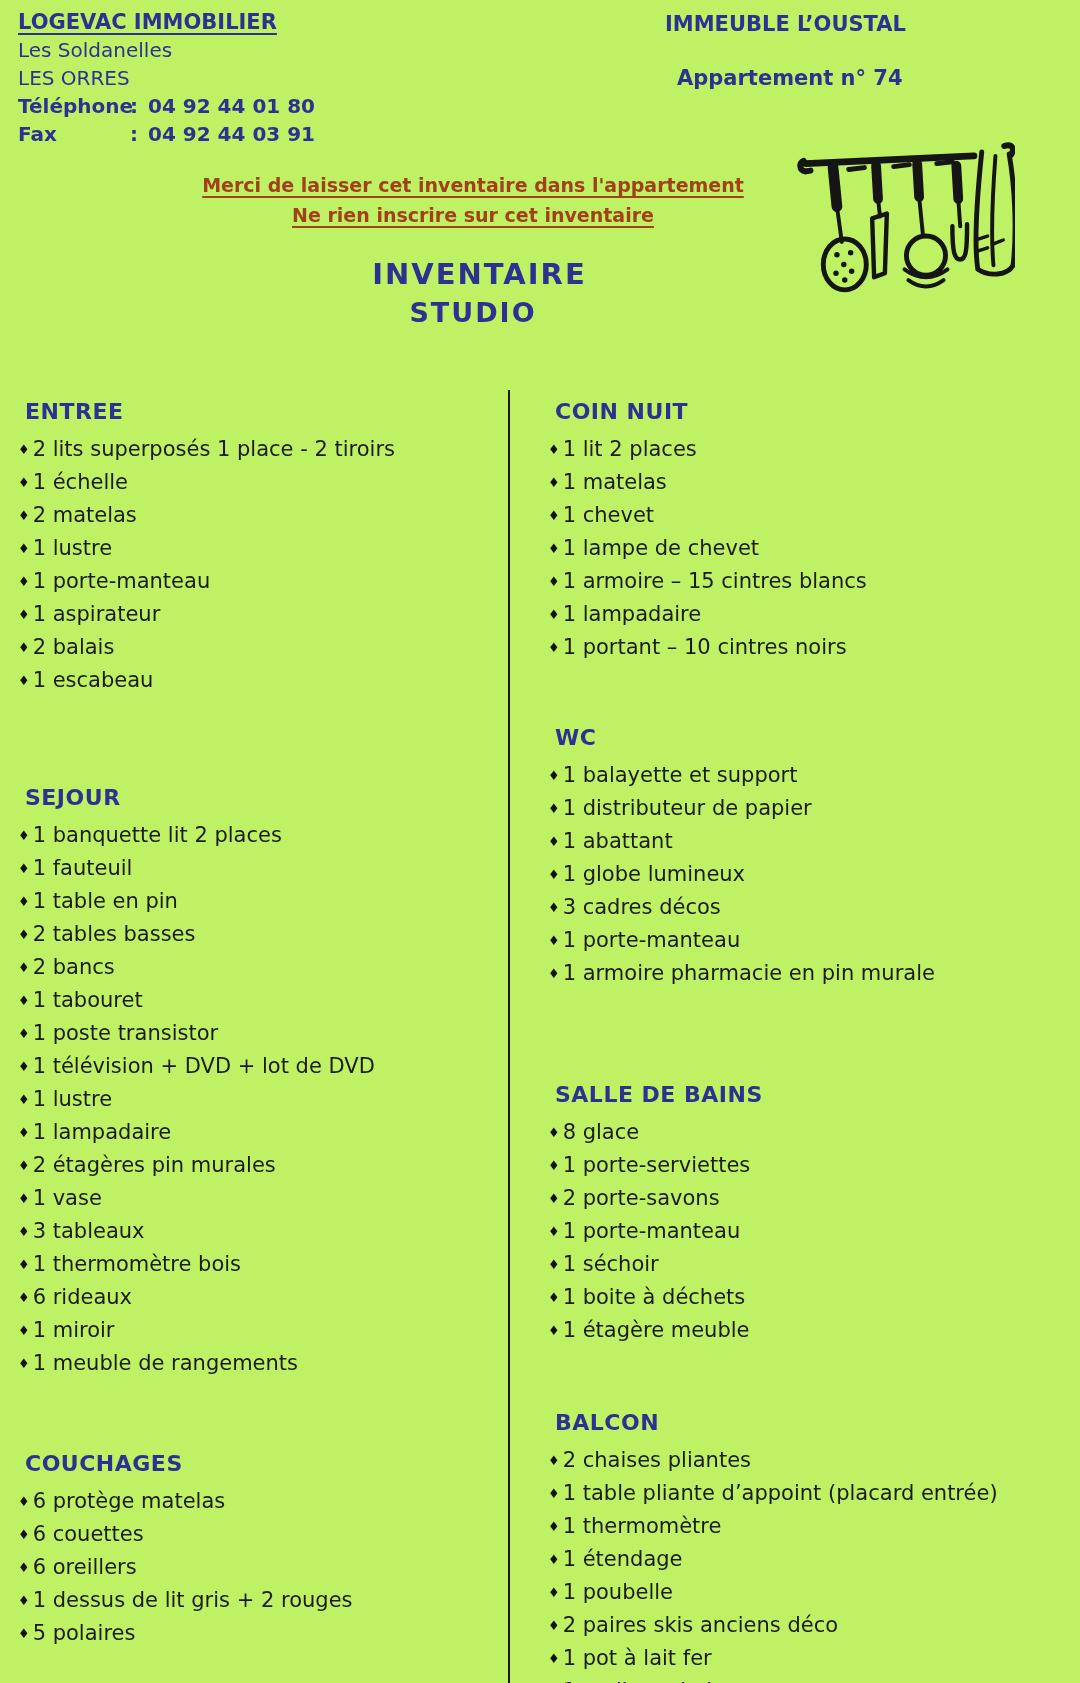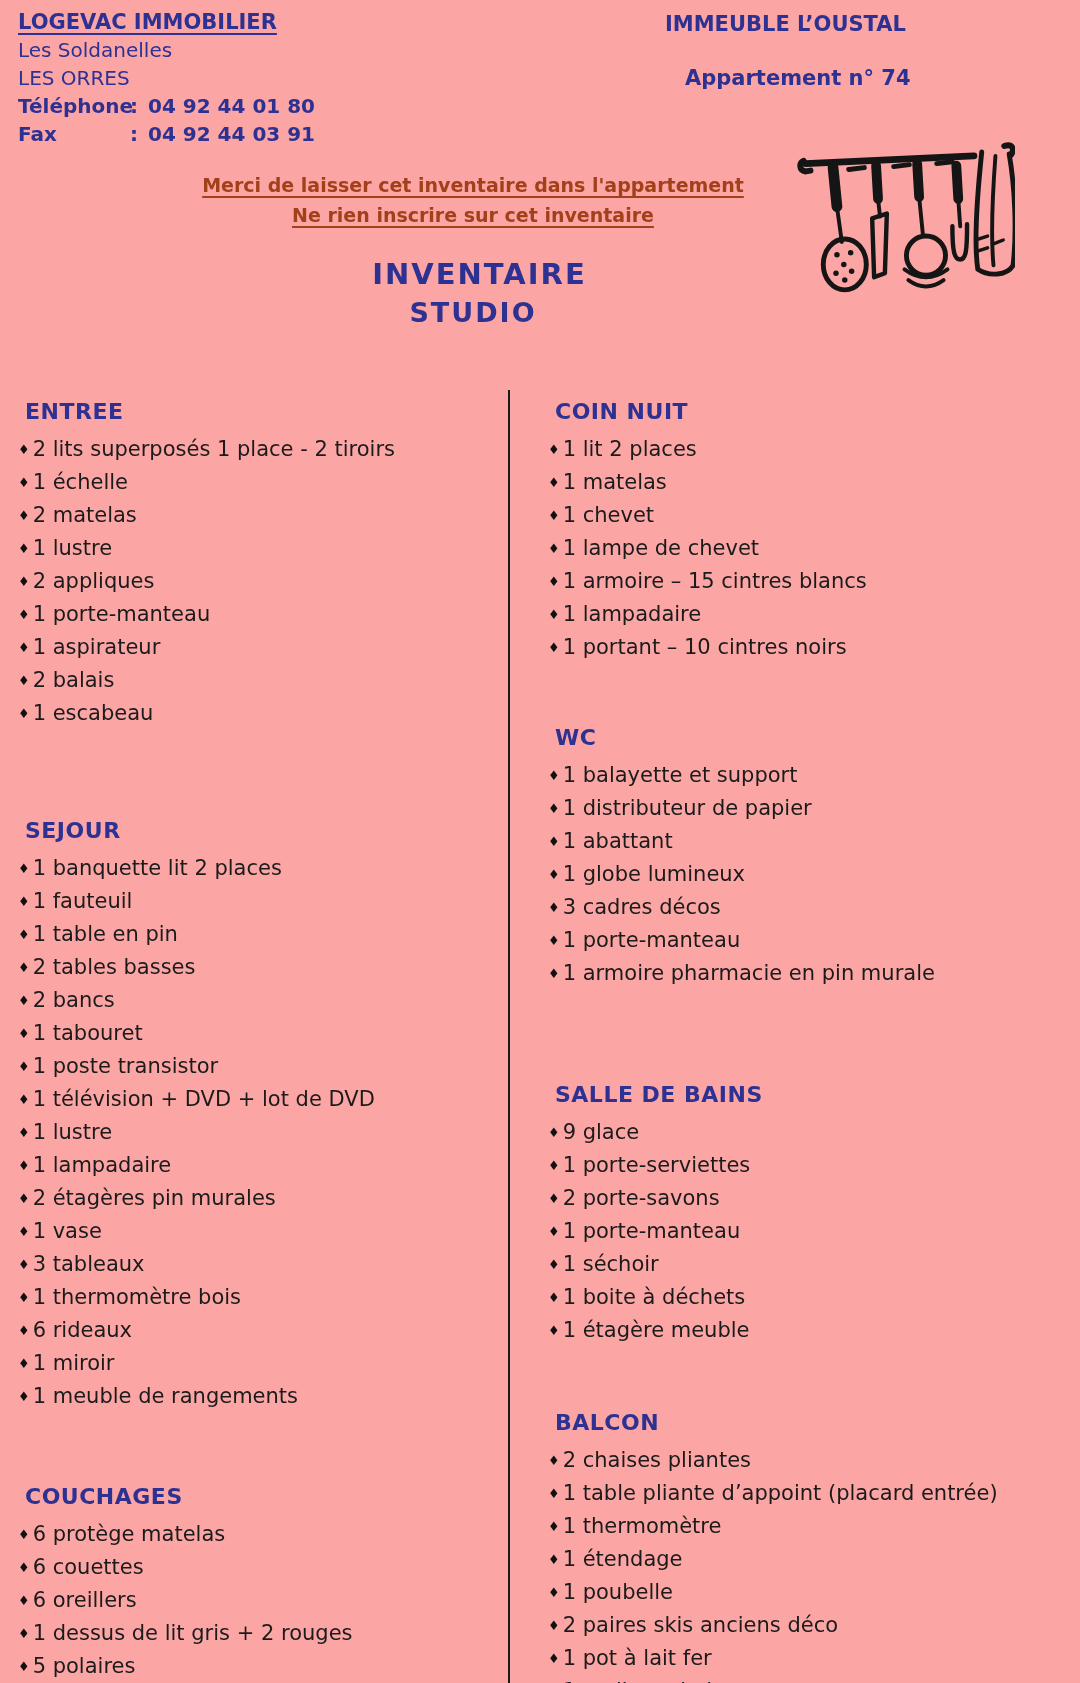--- a/index.html
+++ b/index.html
@@ -1,34 +1,34 @@
 <!DOCTYPE html>
 <html><head>
 <meta charset="utf-8">
 <style>
   html,body{margin:0;padding:0;background:#e8e8e8;}
   .page{
     position:relative;
     width:1080px;height:1683px;
     margin:0 auto;
-    background:#fca5a5;
+    background:#bef264;
     font-family:"DejaVu Sans","Liberation Sans",sans-serif;
     color:#1b1b1b;
     overflow:hidden;
   }
   
   .agency-block{position:absolute;left:18px;top:8px;line-height:28px;color:#2d3191;}
   .agency-name{font-size:21px;font-weight:bold;text-decoration:underline;text-decoration-thickness:2px;text-underline-offset:4px;}
   .agency-line{font-size:20px;}
   .contact-row{font-size:20px;font-weight:bold;display:flex;}
   .contact-label{display:inline-block;width:112px;}
   .contact-colon{display:inline-block;margin-right:10px;}
   .building-block{position:absolute;left:665px;top:10px;color:#2d3191;}
   .building-name{font-size:21px;font-weight:bold;line-height:28px;}
-  .apartment{font-size:21px;font-weight:bold;line-height:28px;margin-top:26px;margin-left:20px;}
+  .apartment{font-size:21px;font-weight:bold;line-height:28px;margin-top:26px;margin-left:12px;}
   
   .notice{position:absolute;left:0;top:170px;width:946px;text-align:center;color:#a2401a;}
   .notice div{font-size:19px;font-weight:bold;line-height:30px;text-decoration:underline;text-decoration-thickness:2px;text-underline-offset:4px;}
   
   .doc-title{position:absolute;left:0;top:254px;width:946px;text-align:center;color:#2d3191;}
   .doc-title .t1{font-size:29px;font-weight:bold;line-height:40px;letter-spacing:2px;margin-left:13px;}
   .doc-title .t2{font-size:27px;font-weight:bold;line-height:38px;letter-spacing:2px;}
   
   .utensils{position:absolute;left:790px;top:130px;width:225px;height:172px;}
   
@@ -117,21 +117,20 @@
   <div class="divider"></div>
 
   <div class="column column-left">
       <section class="section" style="margin-top: 0px;">
         <h2 class="section-heading">ENTREE</h2>
         <ul class="item-list">
           <li class="item"><span class="bullet">♦</span><span class="item-text">2 lits superposés 1 place - 2 tiroirs</span></li>
           <li class="item"><span class="bullet">♦</span><span class="item-text">1 échelle</span></li>
           <li class="item"><span class="bullet">♦</span><span class="item-text">2 matelas</span></li>
           <li class="item"><span class="bullet">♦</span><span class="item-text">1 lustre</span></li>
-          <li class="item"><span class="bullet">♦</span><span class="item-text">2 appliques</span></li>
           <li class="item"><span class="bullet">♦</span><span class="item-text">1 porte-manteau</span></li>
           <li class="item"><span class="bullet">♦</span><span class="item-text">1 aspirateur</span></li>
           <li class="item"><span class="bullet">♦</span><span class="item-text">2 balais</span></li>
           <li class="item"><span class="bullet">♦</span><span class="item-text">1 escabeau</span></li>
         </ul>
       </section>
       <section class="section" style="margin-top: 85px;">
         <h2 class="section-heading">SEJOUR</h2>
         <ul class="item-list">
           <li class="item"><span class="bullet">♦</span><span class="item-text">1 banquette lit 2 places</span></li>
@@ -185,21 +184,21 @@
           <li class="item"><span class="bullet">♦</span><span class="item-text">1 abattant</span></li>
           <li class="item"><span class="bullet">♦</span><span class="item-text">1 globe lumineux</span></li>
           <li class="item"><span class="bullet">♦</span><span class="item-text">3 cadres décos</span></li>
           <li class="item"><span class="bullet">♦</span><span class="item-text">1 porte-manteau</span></li>
           <li class="item"><span class="bullet">♦</span><span class="item-text">1 armoire pharmacie en pin murale</span></li>
         </ul>
       </section>
       <section class="section" style="margin-top: 89px;">
         <h2 class="section-heading">SALLE DE BAINS</h2>
         <ul class="item-list">
-          <li class="item"><span class="bullet">♦</span><span class="item-text">9 glace</span></li>
+          <li class="item"><span class="bullet">♦</span><span class="item-text">8 glace</span></li>
           <li class="item"><span class="bullet">♦</span><span class="item-text">1 porte-serviettes</span></li>
           <li class="item"><span class="bullet">♦</span><span class="item-text">2 porte-savons</span></li>
           <li class="item"><span class="bullet">♦</span><span class="item-text">1 porte-manteau</span></li>
           <li class="item"><span class="bullet">♦</span><span class="item-text">1 séchoir</span></li>
           <li class="item"><span class="bullet">♦</span><span class="item-text">1 boite à déchets</span></li>
           <li class="item"><span class="bullet">♦</span><span class="item-text">1 étagère meuble</span></li>
         </ul>
       </section>
       <section class="section" style="margin-top: 60px;">
         <h2 class="section-heading">BALCON</h2>

